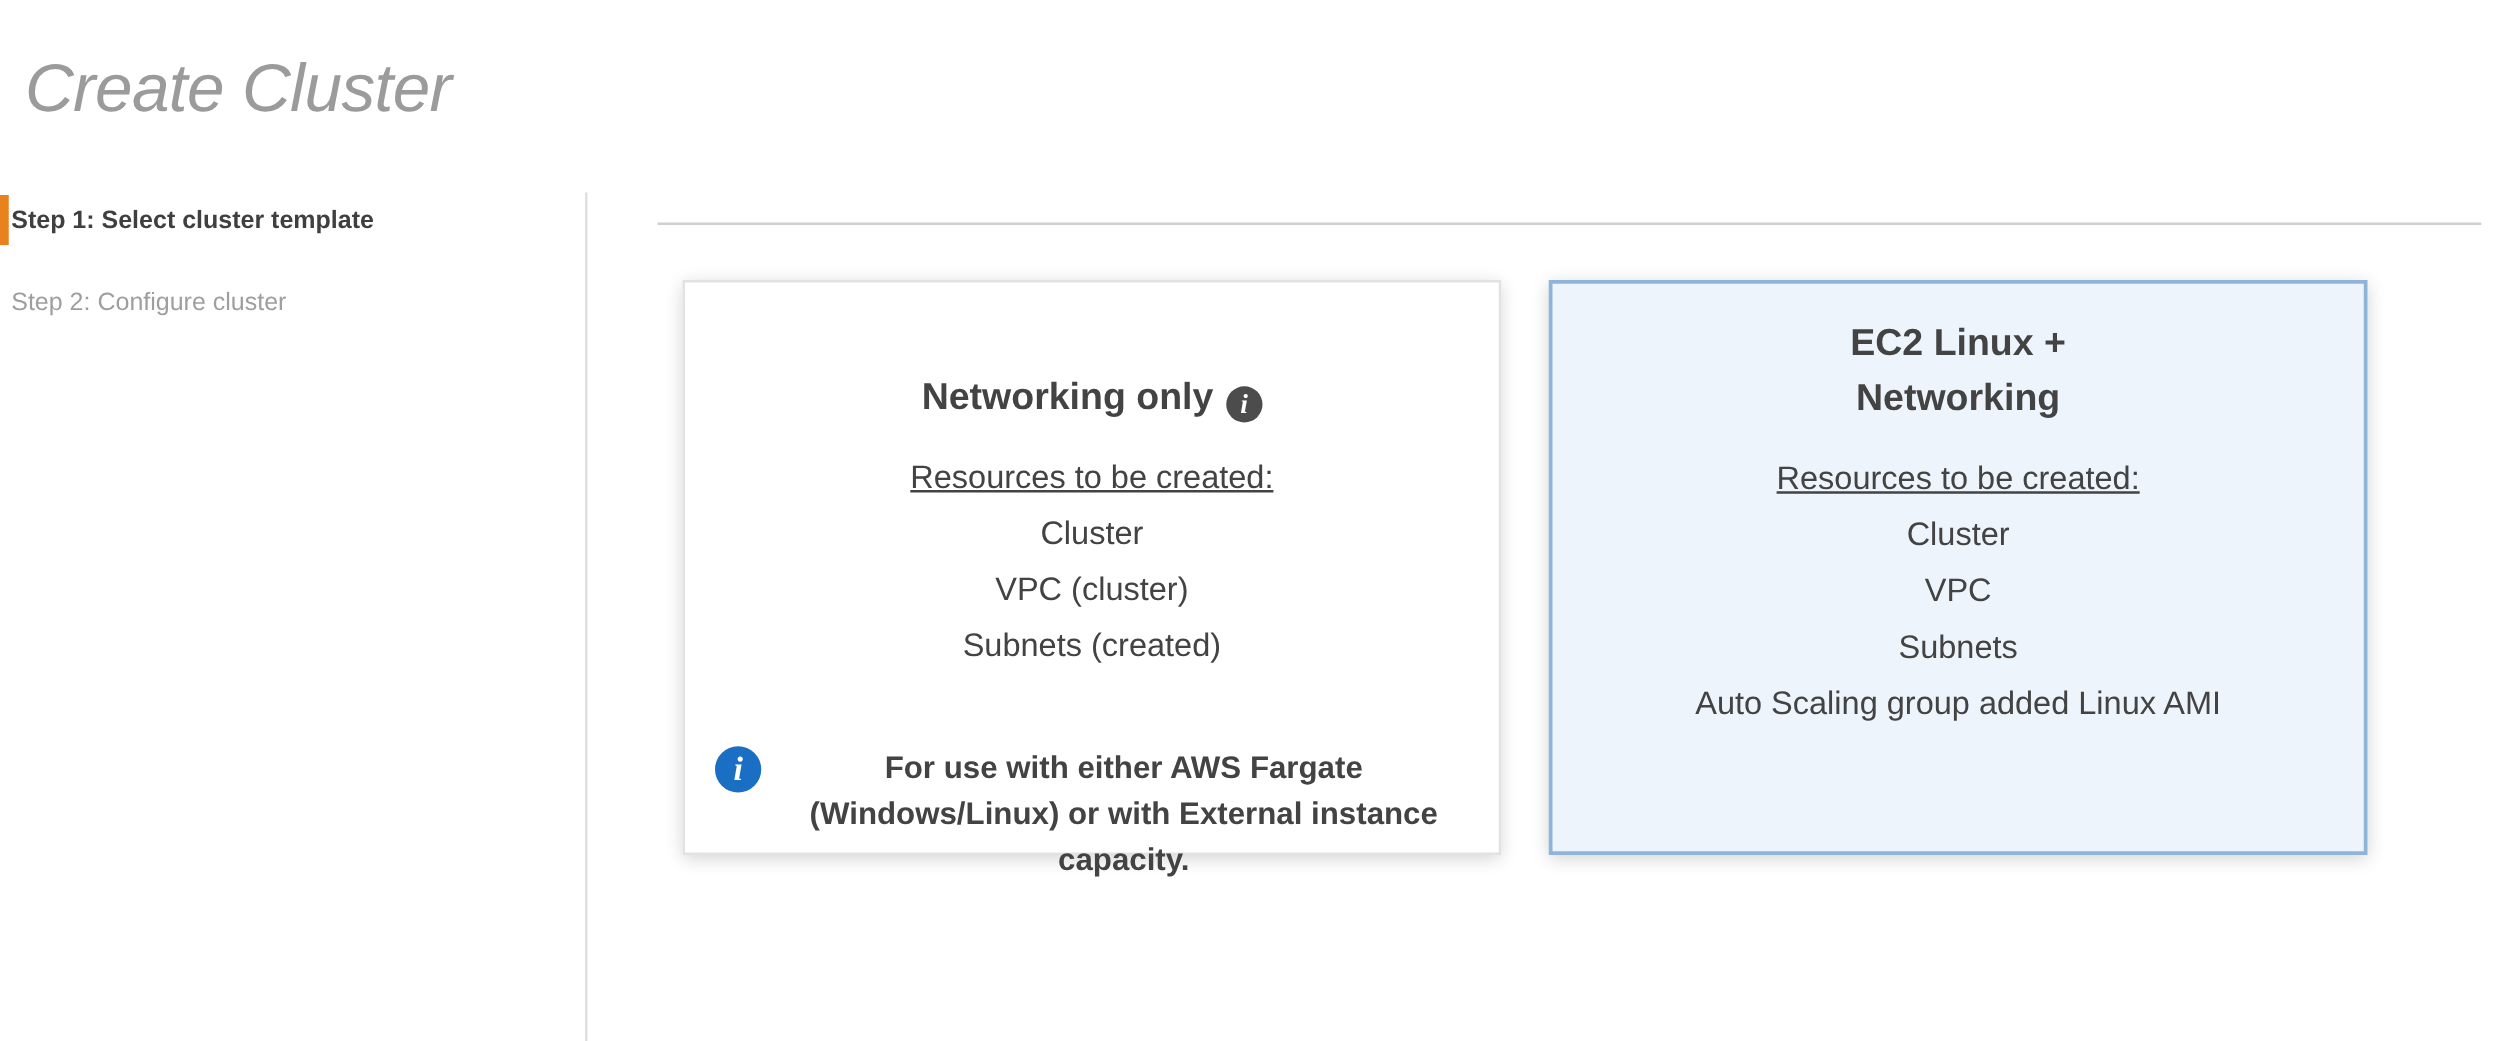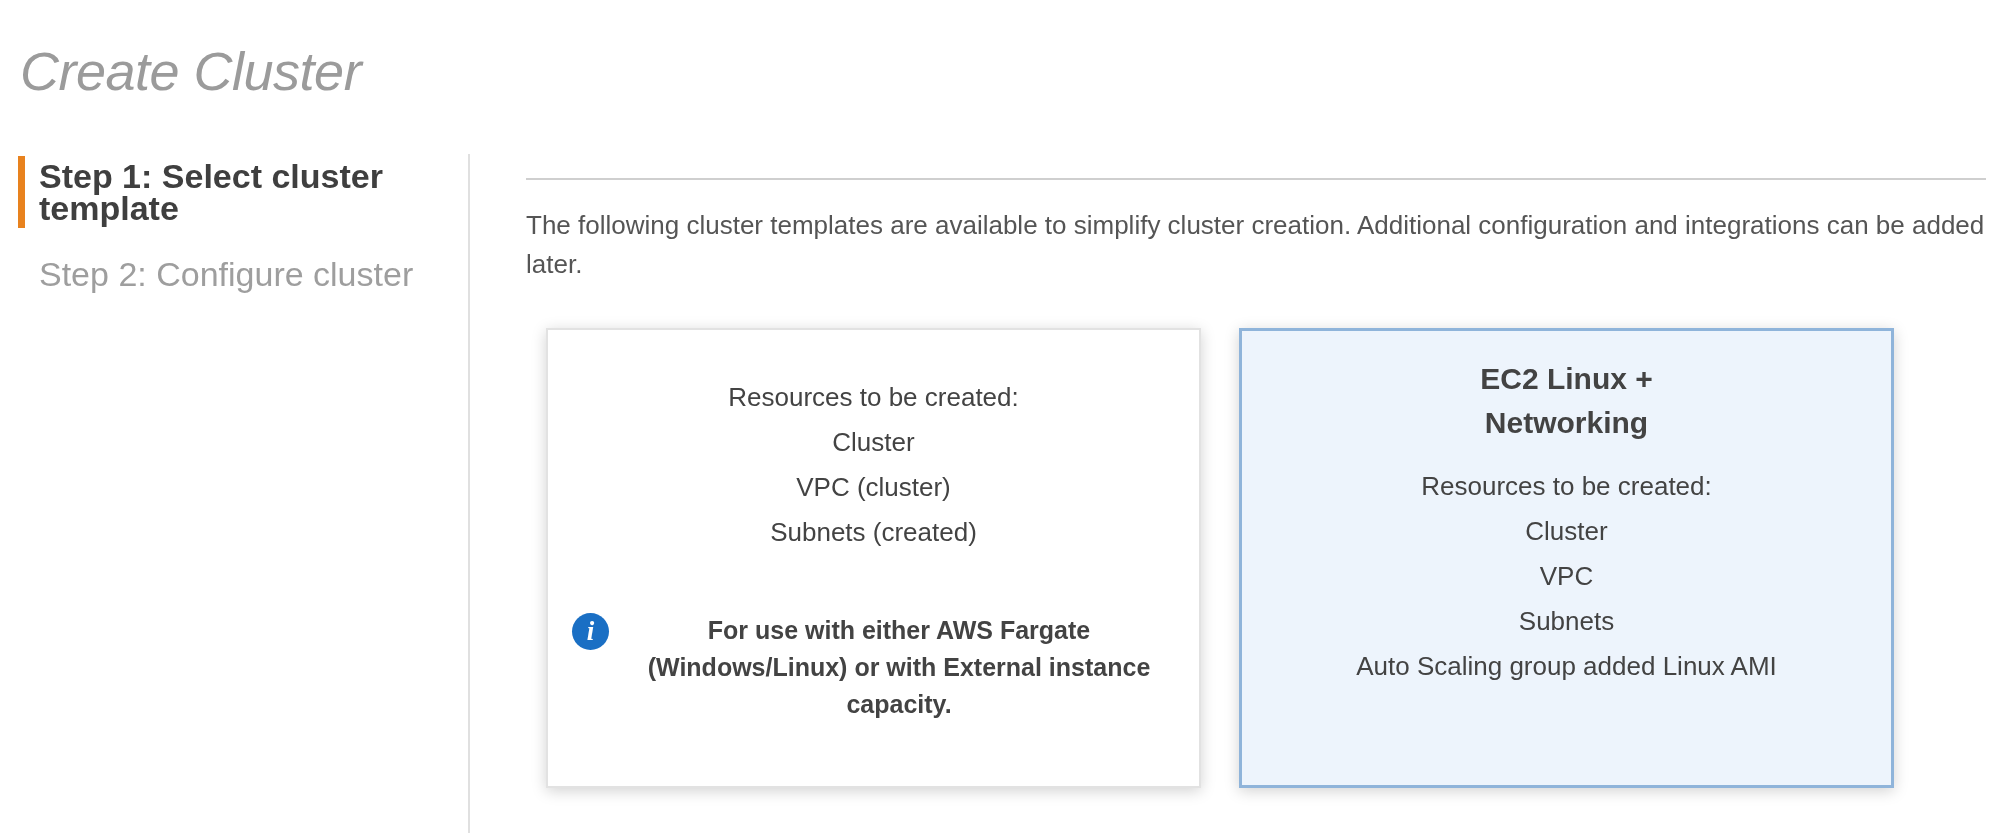--- a/index.html
+++ b/index.html
@@ -20,23 +20,22 @@
     color: #9b9b9b;
     letter-spacing: -0.5px;
     font-style: italic;
   }
 
   
   .layout { display: flex; margin-top: 52px; align-items: stretch; }
 
   .sidebar { width: 468px; flex: 0 0 468px; padding-top: 2px; }
   .step {
-    margin-left: 18px;
-    padding: 4px 0 4px 14px;
-    font-size: 34px;
+    padding: 4px 0 4px 2px;
+    font-size: 20px;
     line-height: 32px;
     border-left: 7px solid transparent;
     color: #9e9e9e;
     cursor: default;
   }
   .step.active {
     border-left-color: #e8821e;
     color: #3f3f3f;
     font-weight: 700;
     cursor: pointer;
@@ -99,20 +98,21 @@
     border-radius: 50%;
     font-family: "Liberation Serif", "DejaVu Serif", serif;
     font-size: 22px; font-weight: 700; font-style: italic;
     vertical-align: -3px;
     margin-left: 10px;
     cursor: pointer;
   }
   .resources-label {
     margin-top: 26px;
     font-size: 26px;
+    text-decoration: underline;
     color: #434343;
   }
   .resource {
     margin-top: 14px;
     font-size: 26px;
     color: #434343;
   }
   .card-note {
     margin-top: 64px;
     display: flex; justify-content: center; align-items: flex-start;
@@ -144,25 +144,27 @@
 
 <div class="layout">
 
   <nav class="sidebar">
     <div class="step active">Step 1: Select cluster template</div>
     <div class="step">Step 2: Configure cluster</div>
   </nav>
 
   <main class="content">
     <hr class="section-rule">
-    <p class="section-desc">The following cluster templates are available to simplify cluster creation. Additional configuration and integrations can be added later.</p>
 
     <div class="cards">
 
       <div class="card">
+        <div class="card-title">
+          <span>Networking only</span><span class="info-icon-dark">i</span>
+        </div>
         <div class="resources-label">Resources to be created:</div>
         <div class="resource">Cluster</div>
         <div class="resource">VPC (cluster)</div>
         <div class="resource">Subnets (created)</div>
         <div class="card-note">
           <span class="info-icon-blue">i</span>
           <span class="card-note-text">For use with either AWS Fargate (Windows/Linux) or with External instance capacity.</span>
         </div>
       </div>
 

